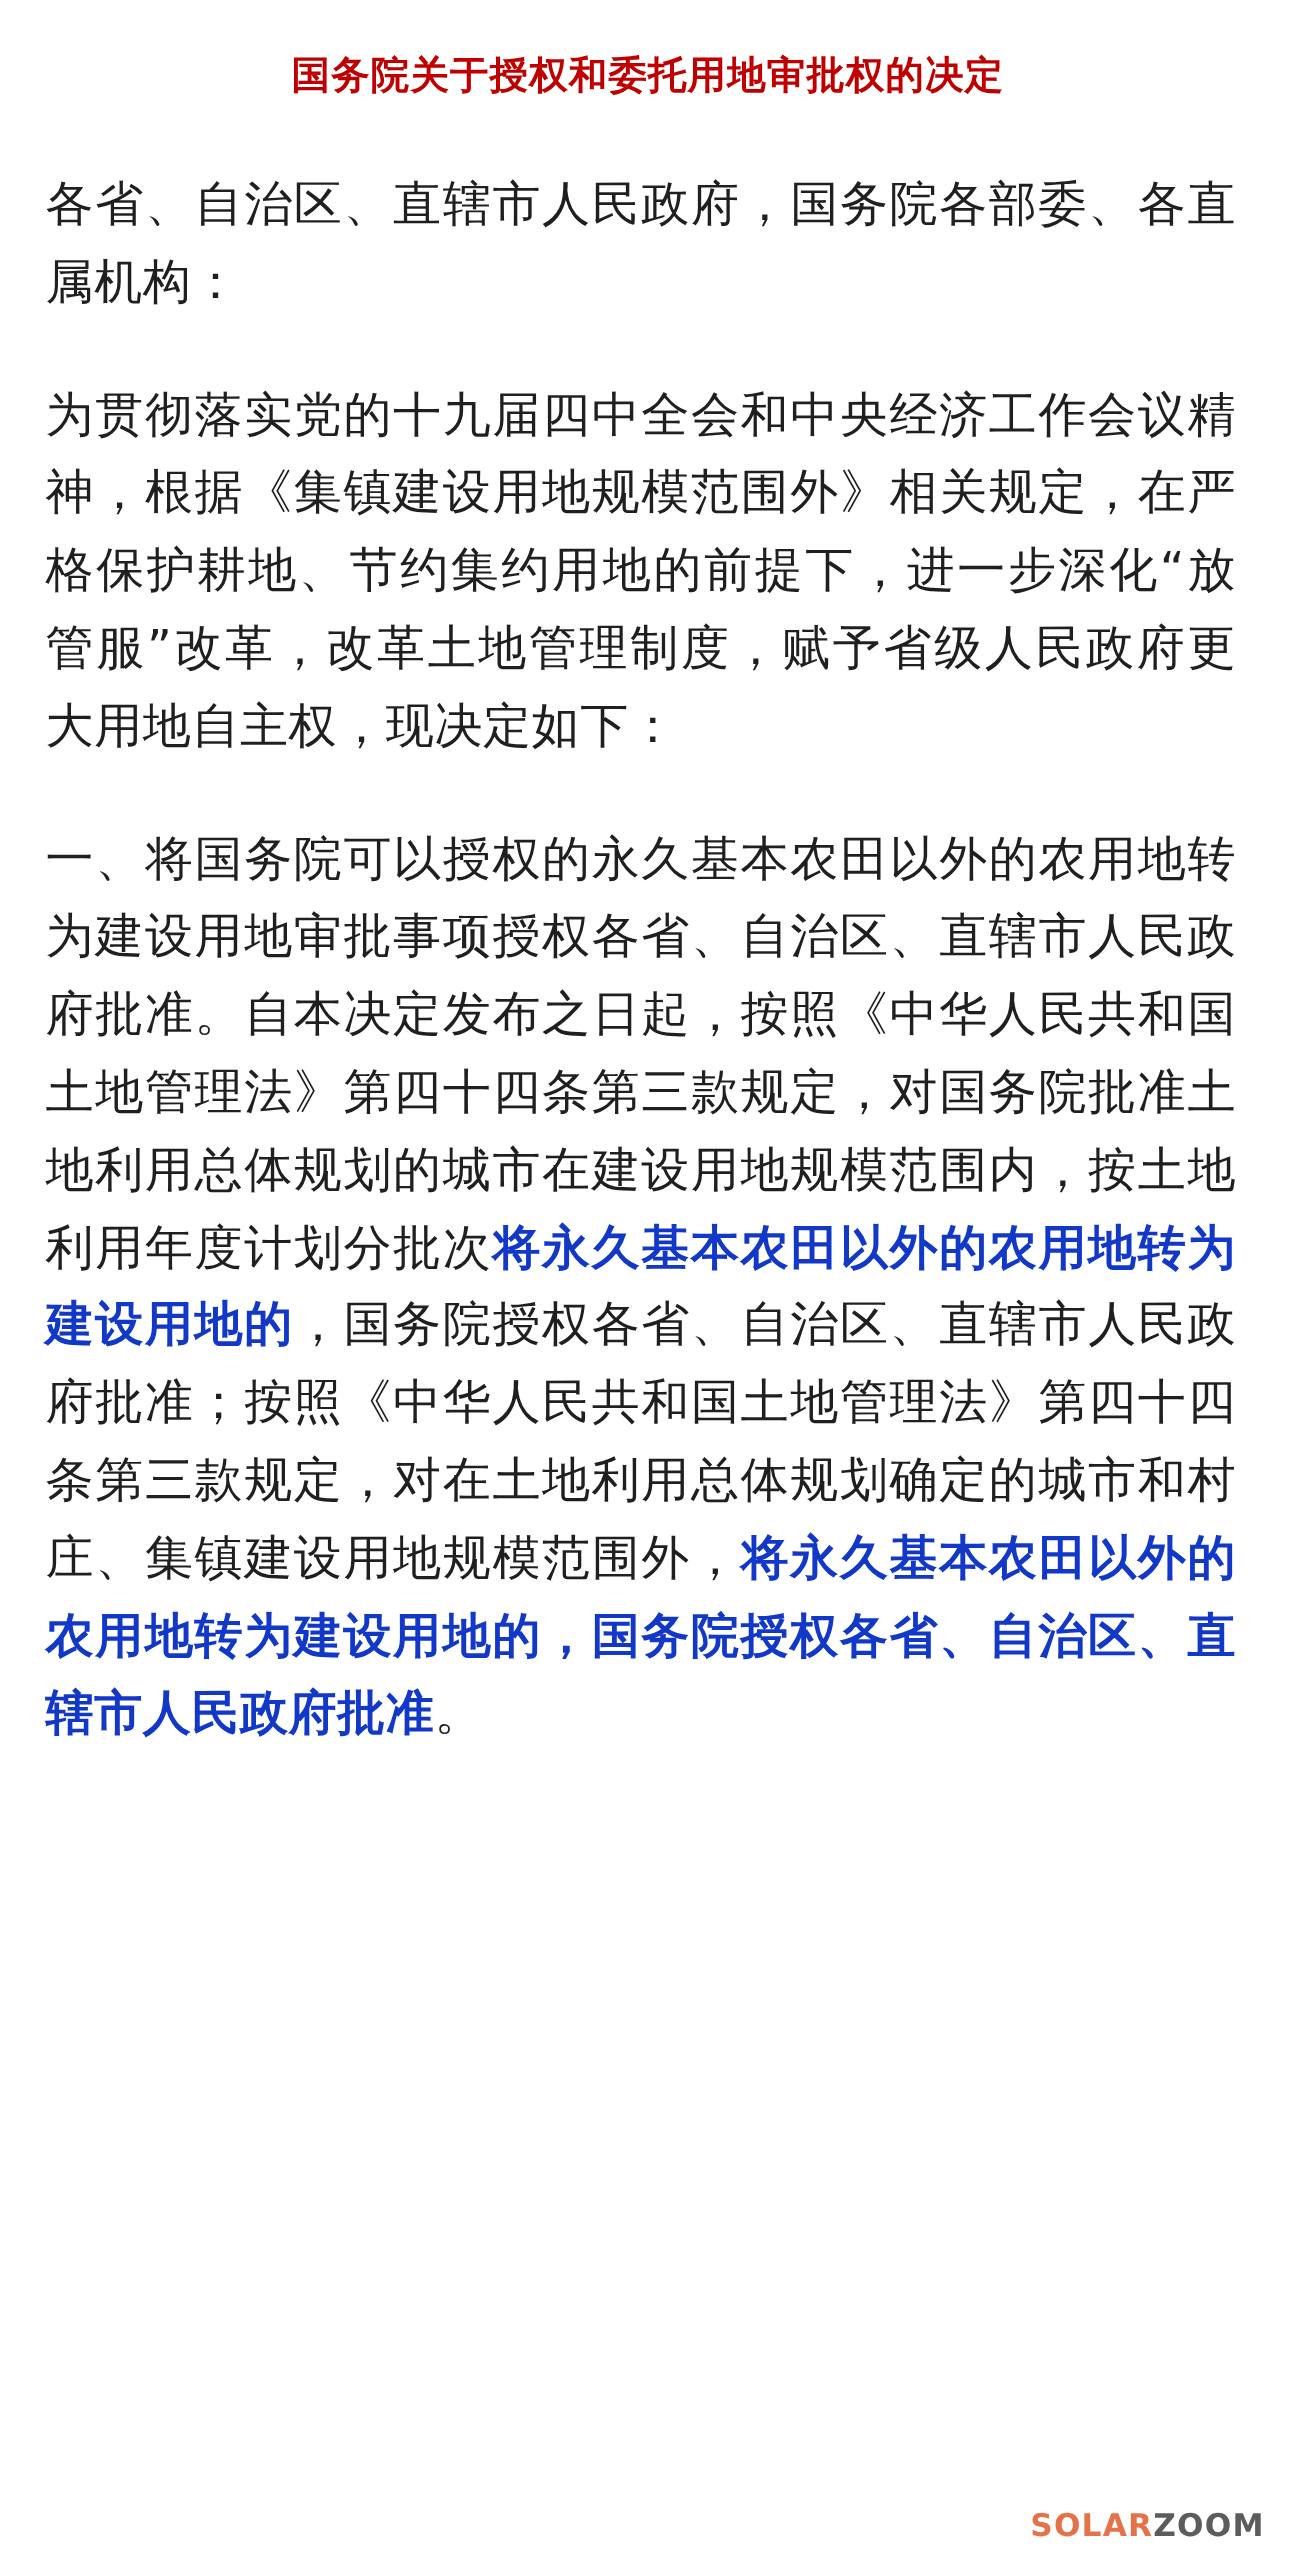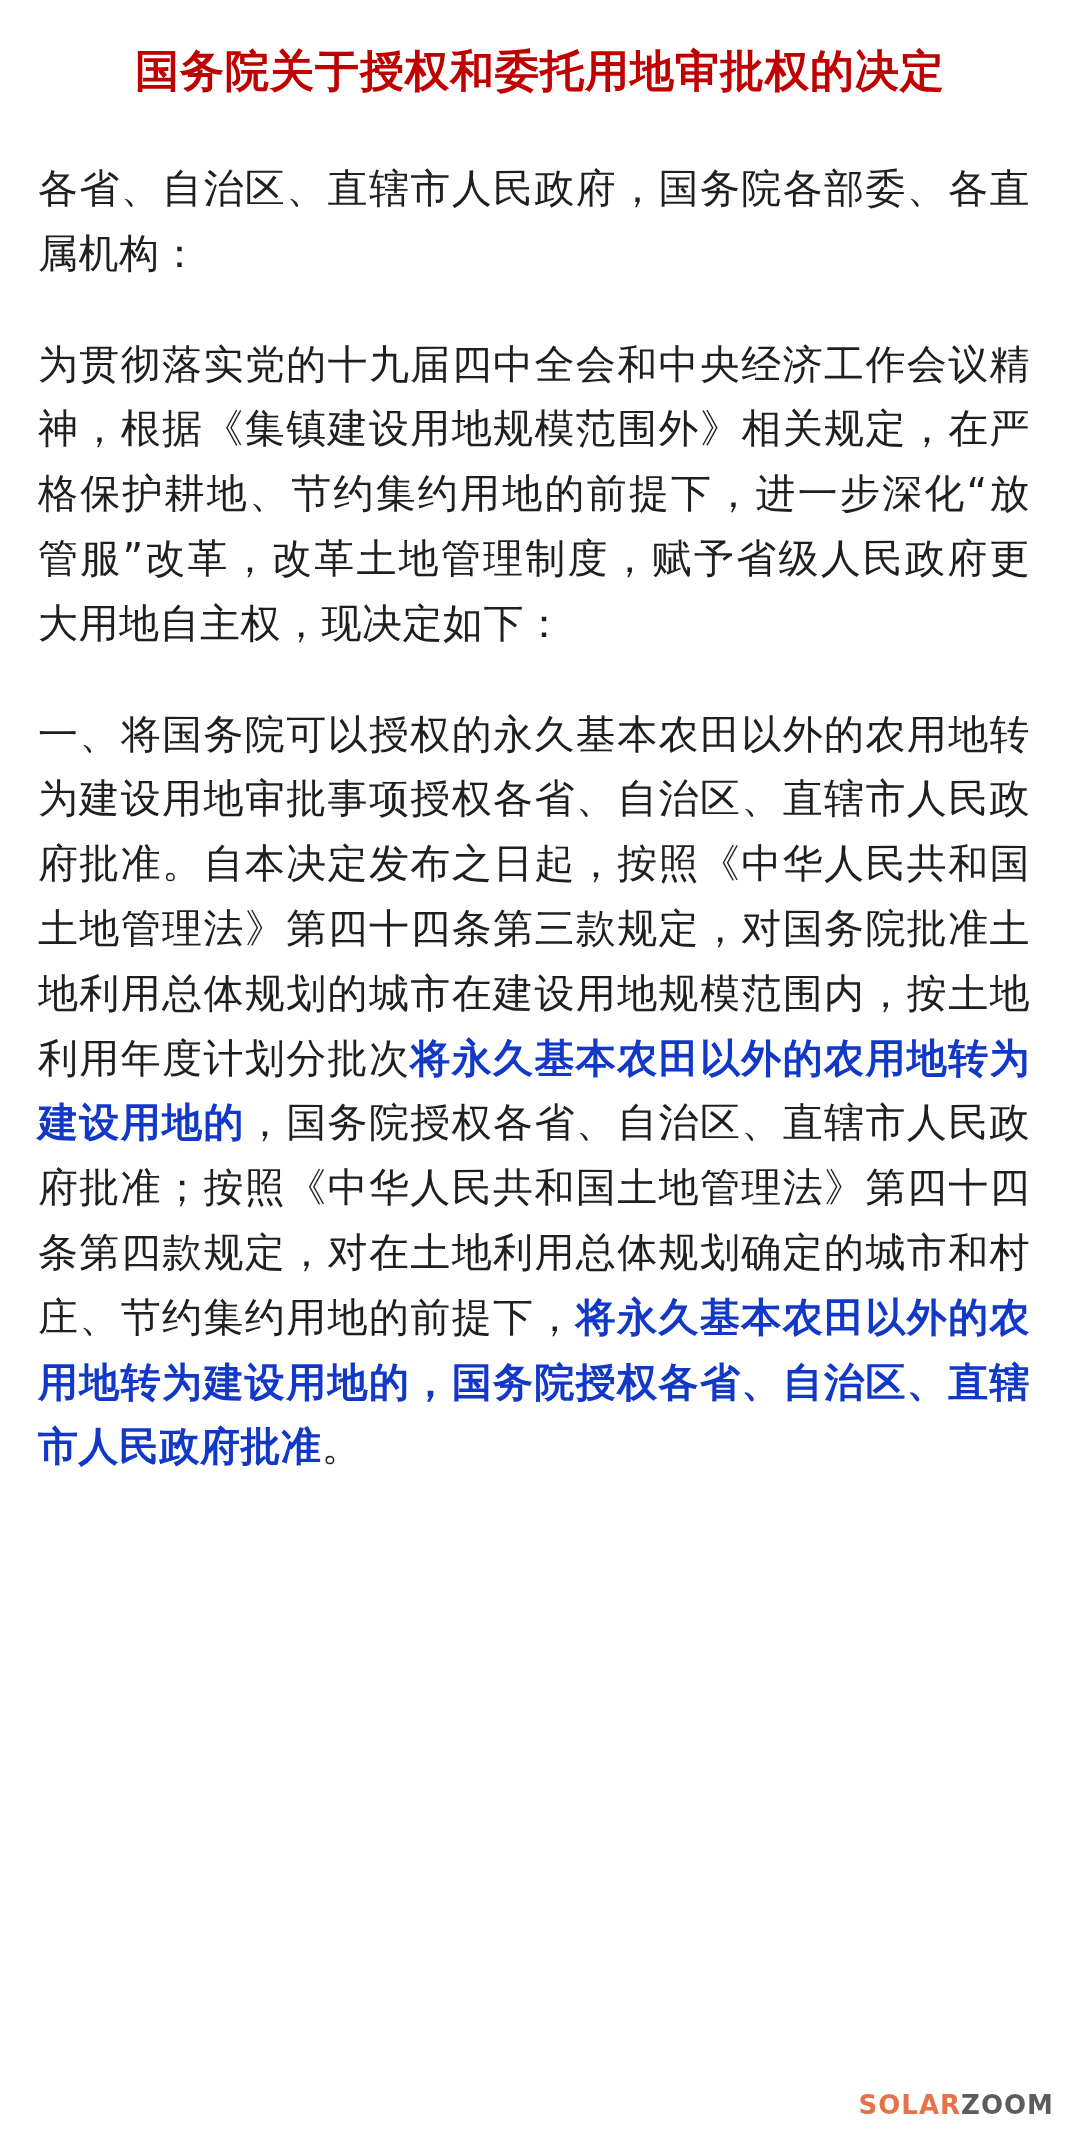--- a/index.html
+++ b/index.html
@@ -19,21 +19,21 @@
     width: 1080px;
     min-height: 2134px;
     box-sizing: border-box;
     padding: 28px 38px 10px 38px;
     position: relative;
   }
   .doc-title {
     text-align: center;
     color: #c00000;
     font-weight: bold;
-    font-size: 44px;
+    font-size: 32px;
     line-height: 1.5;
     letter-spacing: 1px;
     margin: 10px 0 0 0;
   }
   .doc-number {
     text-align: center;
     color: #c00000;
     font-weight: bold;
     font-size: 40px;
     line-height: 1.5;
@@ -77,20 +77,20 @@
 <div class="page">
 
   <h1 class="doc-title">国务院关于授权和委托用地审批权的决定</h1>
 
 
   <p class="para first">各省、自治区、直辖市人民政府，国务院各部委、各直属机构：</p>
 
   <p class="para">为贯彻落实党的十九届四中全会和中央经济工作会议精神，根据《集镇建设用地规模范围外》相关规定，在严格保护耕地、节约集约用地的前提下，进一步深化“放管服”改革，改革土地管理制度，赋予省级人民政府更大用地自主权，现决定如下：</p>
 
   <p class="para">
-    <span>一、将国务院可以授权的永久基本农田以外的农用地转为建设用地审批事项授权各省、自治区、直辖市人民政府批准。自本决定发布之日起，按照《中华人民共和国土地管理法》第四十四条第三款规定，对国务院批准土地利用总体规划的城市在建设用地规模范围内，按土地利用年度计划分批次</span><span class="hl">将永久基本农田以外的农用地转为建设用地的</span><span>，国务院授权各省、自治区、直辖市人民政府批准；按照《中华人民共和国土地管理法》第四十四条第四款规定，对在土地利用总体规划确定的城市和村庄、节约集约用地的前提下，</span><span class="hl">将永久基本农田以外的农用地转为建设用地的，国务院授权各省、自治区、直辖市人民政府批准</span><span>。</span>
+    <span>一、将国务院可以授权的永久基本农田以外的农用地转为建设用地审批事项授权各省、自治区、直辖市人民政府批准。自本决定发布之日起，按照《中华人民共和国土地管理法》第四十四条第三款规定，对国务院批准土地利用总体规划的城市在建设用地规模范围内，按土地利用年度计划分批次</span><span class="hl">将永久基本农田以外的农用地转为建设用地的</span><span>，国务院授权各省、自治区、直辖市人民政府批准；按照《中华人民共和国土地管理法》第四十四条第三款规定，对在土地利用总体规划确定的城市和村庄、集镇建设用地规模范围外，</span><span class="hl">将永久基本农田以外的农用地转为建设用地的，国务院授权各省、自治区、直辖市人民政府批准</span><span>。</span>
   </p>
 
   <div class="watermark">
     <span>SOLAR</span><span class="wm-z">ZOOM</span>
   </div>
 
 </div>
 
 </body></html>

